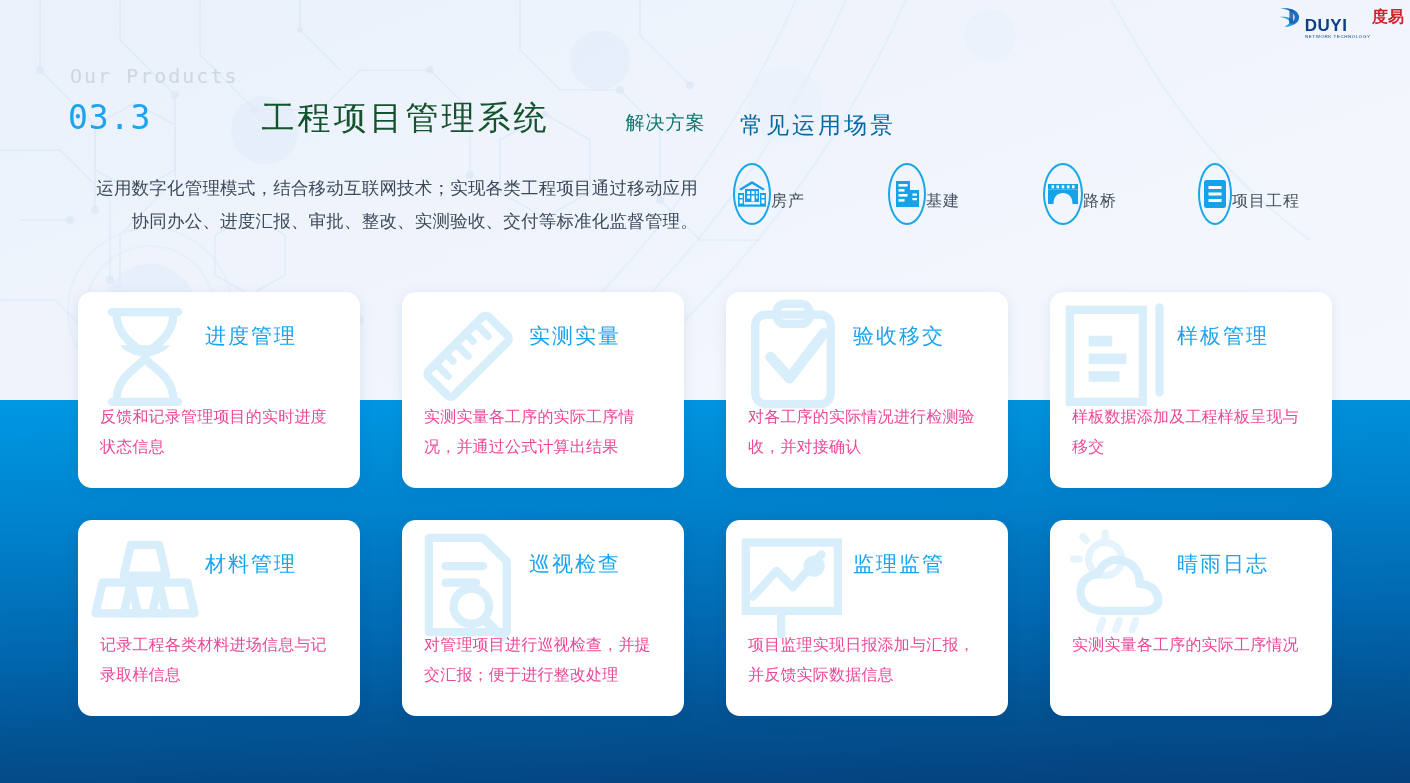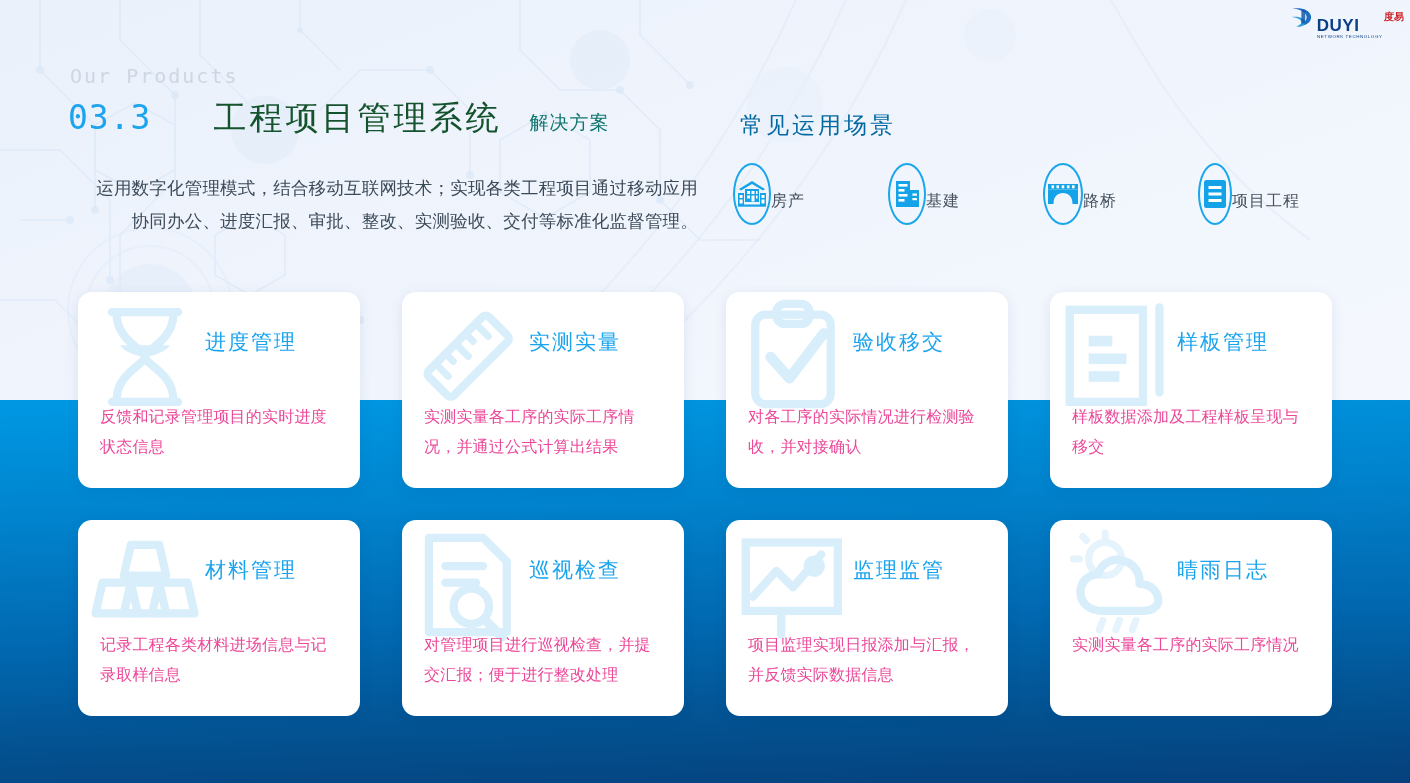--- a/index.html
+++ b/index.html
@@ -48,33 +48,33 @@
     font-weight: 700; font-size: 17px; letter-spacing: .5px;
     color: #0b3f86;
   }
   .logo-sub {
     font-family: "Liberation Sans", sans-serif;
     font-size: 4.4px; letter-spacing: .55px; color: #0b3f86;
     margin-top: 1px; transform: scaleX(1.02); transform-origin: left;
   }
   .logo-cn {
     font-family: "DejaVu Sans", sans-serif;
-    font-size: 10px; color: #cf2027; font-weight: 700;
+    font-size: 16px; color: #cf2027; font-weight: 700;
     margin-left: 1px; line-height: 1;
   }
 
   
   .eyebrow {
     position: absolute; left: 70px; top: 64px;
     font-family: "DejaVu Sans Mono", monospace;
     font-size: 20px; letter-spacing: 2px; color: #cdd6e2;
   }
   .title-row {
     position: absolute; left: 68px; top: 96px;
-    display: flex; align-items: baseline;
+    display: flex; align-items: baseline; gap: 48px;
   }
   .title-num {
     font-family: "DejaVu Sans Mono", monospace;
     font-size: 33px; color: #1ea3ef; letter-spacing: 1px;
   }
   .title-main {
     font-family: "DejaVu Sans", sans-serif;
     font-size: 33px; color: #14532d; letter-spacing: 3px;
     margin-left: 62px; font-weight: 400;
   }
@@ -129,21 +129,21 @@
     border-radius: 14px;
     overflow: hidden;
     box-shadow: 0 3px 14px rgba(10, 60, 120, .09);
   }
   .card-icon {
     position: absolute; left: 8px; top: 6px;
     width: 118px; height: 118px;
     opacity: 1;
   }
   .card-title {
-    position: absolute; right: 0; left: 0; top: 36px;
+    position: absolute; right: 0; left: 0; top: 30px;
     text-align: center;
     font-family: "DejaVu Sans", sans-serif;
     font-size: 21px; color: #1ba4ee; letter-spacing: 2px;
     padding-left: 64px;
   }
   .card-desc {
     position: absolute; left: 22px; right: 18px; top: 110px;
     font-family: "DejaVu Sans", sans-serif;
     font-size: 16px; line-height: 30px; color: #ec4899;
     letter-spacing: .2px;

